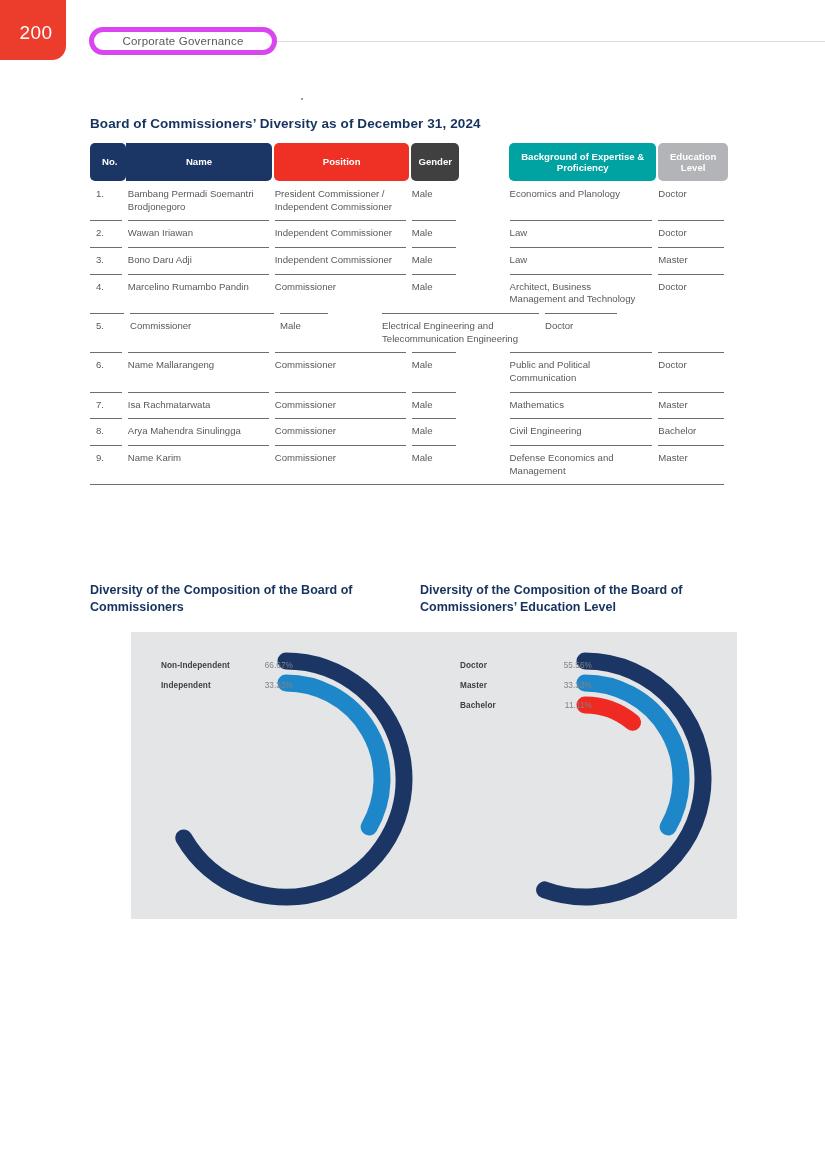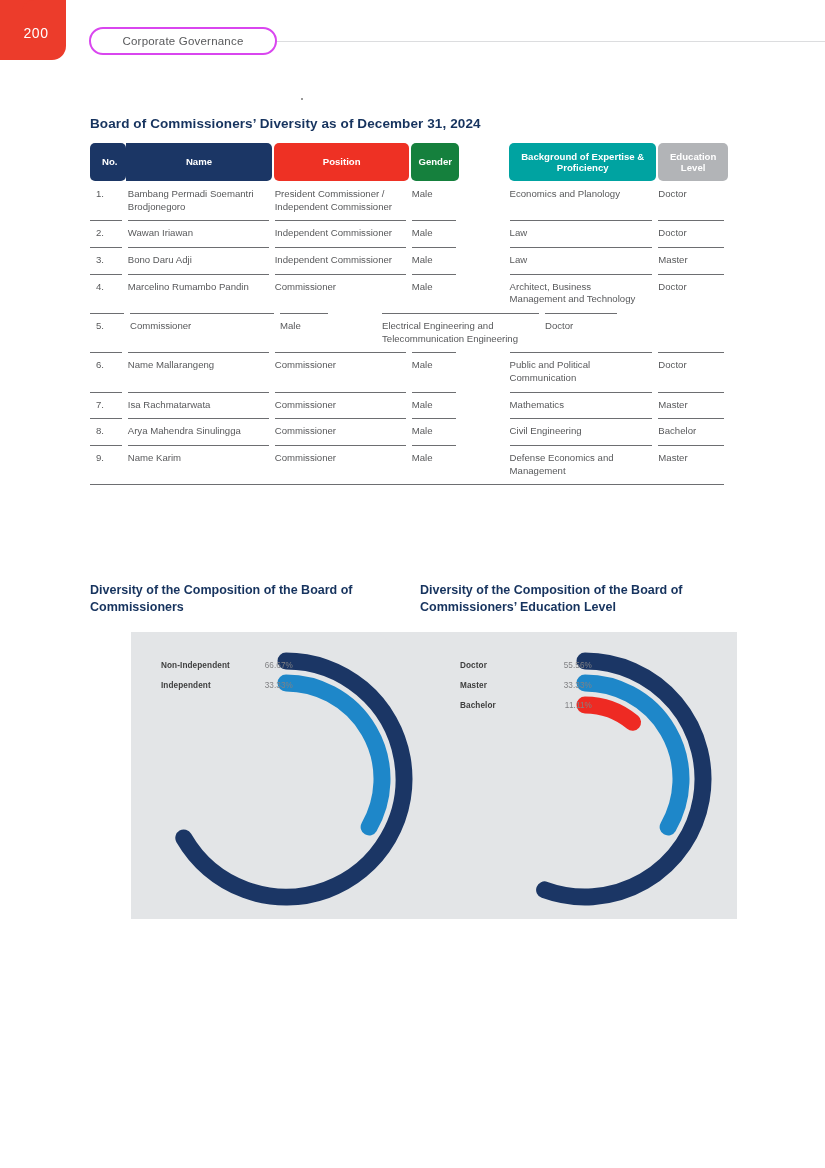--- a/index.html
+++ b/index.html
@@ -26,21 +26,21 @@
     top: 0;
     width: 66px;
     height: 60px;
     background: #EC3C2B;
     border-bottom-right-radius: 14px;
     border-bottom-left-radius: 0px;
     display: flex;
     align-items: center;
     justify-content: center;
     color: #ffffff;
-    font-size: 14px;
+    font-size: 19px;
     font-weight: 400;
     letter-spacing: 0.5px;
     z-index: 5;
   }
   .badge-top-tab {
     position: absolute;
     left: 22px;
     top: 0;
     width: 44px;
     height: 16px;
@@ -53,21 +53,21 @@
     margin-top: 6px;
     margin-left: 6px;
   }
 
   .chip {
     position: absolute;
     left: 89px;
     top: 27px;
     height: 28px;
     min-width: 188px;
-    border: 2px solid #d946ef;
+    border: 5px solid #d946ef;
     border-radius: 16px;
     background: #ffffff;
     display: flex;
     align-items: center;
     justify-content: center;
     padding: 0 18px;
     font-size: 11.5px;
     color: #58595B;
     letter-spacing: 0.2px;
     z-index: 3;
@@ -123,21 +123,21 @@
     text-align: center;
     color: #ffffff;
     font-size: 9.6px;
     font-weight: bold;
     line-height: 1.2;
     border-radius: 5px;
     padding: 0 3px;
   }
   .th-nonum { background: #1B3665; }
   .th-pos { background: #EE3124; }
-  .th-gender { background: #15803d; }
+  .th-gender { background: #404040; }
   .th-bg { background: #00A3A1; }
   .th-edu { background: #B2B4B7; }
 
   .th-nonum {
     justify-content: flex-start;
     padding-left: 12px;
     position: relative;
   }
   .th-nonum .th-name {
     position: absolute;

